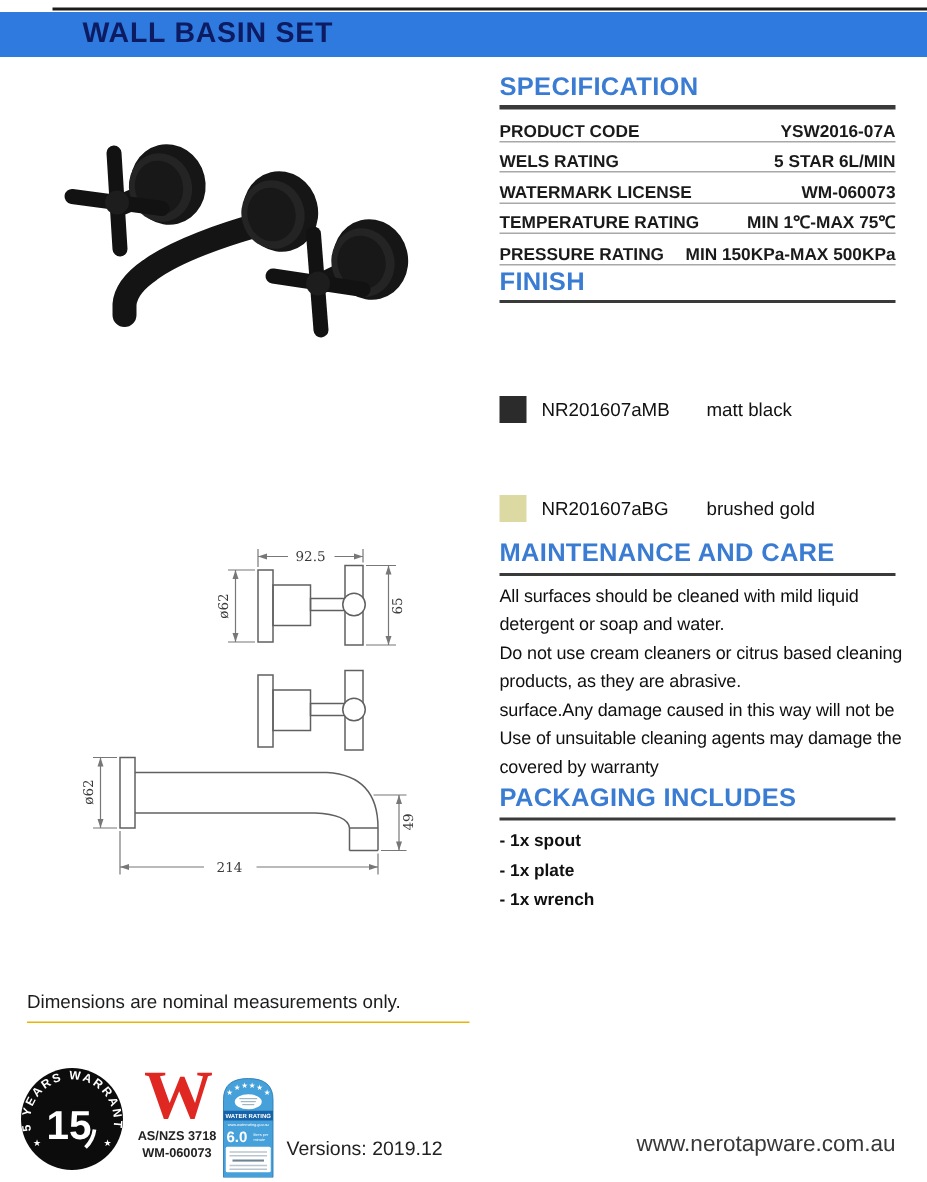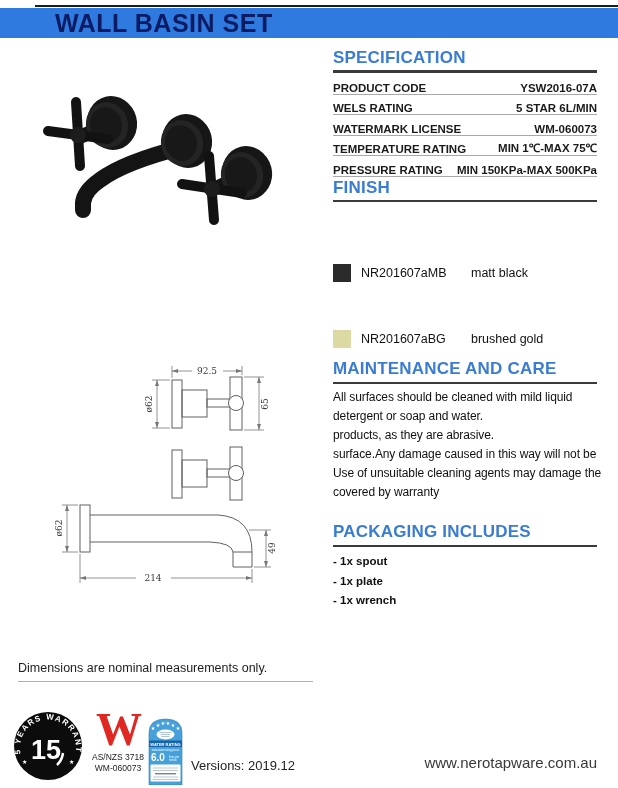--- a/index.html
+++ b/index.html
@@ -1,21 +1,21 @@
 <!DOCTYPE html>
 <html><head>
 <meta charset="utf-8">
 <style>
   html,body{margin:0;padding:0;background:#e8e8e8;}
   #page{position:relative;width:618px;height:788px;background:#ffffff;overflow:hidden;
         font-family:"Liberation Sans",sans-serif;color:#111;}
   
   .topline{position:absolute;left:35px;top:5px;width:583px;height:2px;background:#1c1c1c;}
   .bluebar{position:absolute;left:0;top:8px;width:618px;height:30px;background:#2e7ade;}
-  .bluebar .title{position:absolute;left:55px;top:0;line-height:30px;font-size:25px;
+  .bluebar .title{position:absolute;left:55px;top:0;line-height:30px;font-size:19px;
         font-weight:bold;color:#0d1b63;letter-spacing:.5px;}
   
   .sec-head{position:absolute;left:333px;width:264px;font-size:17px;font-weight:bold;
         color:#3b7cd3;letter-spacing:.2px;}
   .sec-rule{position:absolute;left:333px;width:264px;height:3px;background:#3a3a3a;}
   .spec-rows{position:absolute;left:333px;top:74px;width:264px;}
   .spec-row{display:flex;justify-content:space-between;align-items:flex-end;height:19.6px;
         border-bottom:1px solid #a8a8a8;font-size:11.5px;font-weight:bold;color:#1a1a1a;}
   .finish-rows{position:absolute;left:333px;top:217px;width:264px;}
   .finish-row{display:flex;align-items:center;height:21px;font-size:12.5px;color:#111;margin-top:45px;}
@@ -30,21 +30,21 @@
   
   .photo{position:absolute;left:18px;top:52px;}
   .drawing{position:absolute;left:40px;top:355px;}
   .note{position:absolute;left:18px;top:661px;width:295px;font-size:12.5px;color:#1c1c1c;
         padding-bottom:6px;border-bottom:1px solid #eab308;}
   
   .badge-warranty{position:absolute;left:13px;top:711px;}
   .wm-block{position:absolute;left:84px;top:708px;width:68px;text-align:center;}
   .wm-letter{font-size:46px;line-height:44px;font-weight:bold;color:#e02823;
         font-family:"Liberation Serif",serif;letter-spacing:-2px;}
-  .wm-small{font-size:8.5px;font-weight:normal;color:#222;line-height:11px;}
+  .wm-small{font-size:8.5px;font-weight:bold;color:#222;line-height:11px;}
   .wels{position:absolute;left:147px;top:717px;}
   .version{position:absolute;left:191px;top:758px;font-size:13px;color:#222;}
   .website{position:absolute;right:21px;top:754px;font-size:15px;color:#383838;}
 </style>
 </head>
 <body>
 
 <div id="page">
 
   <div class="topline"></div>
@@ -198,20 +198,21 @@
       </g>
       <text transform="rotate(-90 235 193)" x="235" y="193" text-anchor="middle" fill="#3a3a3a" stroke="none">49</text>
     </g>
   </svg>
 
   <div class="sec-head" style="top:359px;">MAINTENANCE AND CARE</div>
   <div class="sec-rule" style="top:382px;height:2px;"></div>
   <div class="maint-lines">
     <div>All surfaces should be cleaned with mild liquid</div>
     <div>detergent or soap and water.</div>
+    <div>Do not use cream cleaners or citrus based cleaning</div>
     <div>products, as they are abrasive.</div>
     <div>surface.Any damage caused in this way will not be</div>
     <div>Use of unsuitable cleaning agents may damage the</div>
     <div>covered by warranty</div>
   </div>
 
   <div class="sec-head" style="top:522px;">PACKAGING INCLUDES</div>
   <div class="sec-rule" style="top:545px;height:2px;"></div>
   <div class="pack-items">
     <div>-  1x spout</div>

